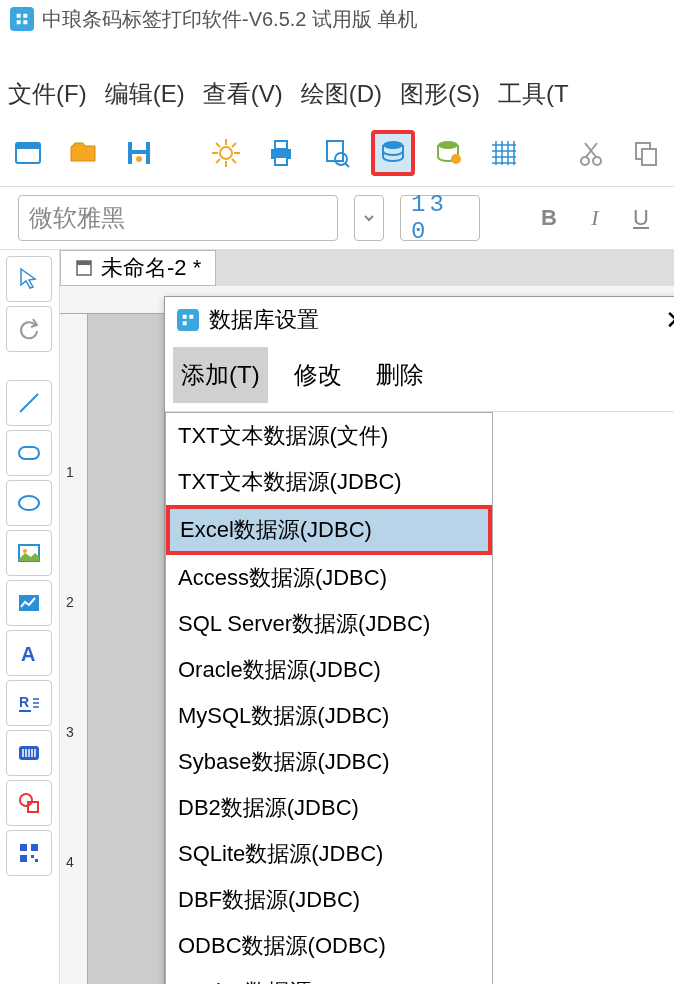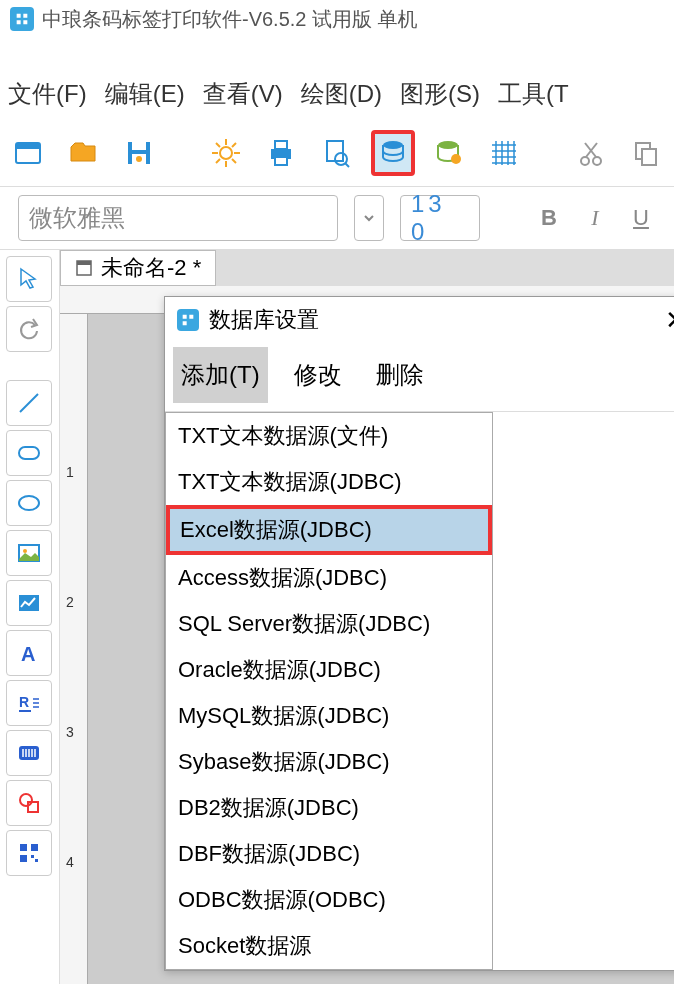--- a/index.html
+++ b/index.html
@@ -82,20 +82,21 @@
     .font-size-input {
       border: 1px solid #bbb;
       border-radius: 4px;
       font-size: 24px;
       color: #3a8bd6;
       padding: 6px 10px;
       width: 80px;
       height: 46px;
       display: flex; align-items: center;
       letter-spacing: 4px;
+      font-family: Liberation Mono, monospace;
     }
     .style-btn {
       width: 30px; height: 30px;
       color: #888;
       font-size: 22px;
       display: flex; align-items: center; justify-content: center;
       cursor: pointer;
     }
     .workspace {
       display: flex;
@@ -479,19 +480,20 @@
       <div class="dropdown-list">
         <div class="dd-item">TXT文本数据源(文件)</div>
         <div class="dd-item">TXT文本数据源(JDBC)</div>
         <div class="dd-item selected">Excel数据源(JDBC)</div>
         <div class="dd-item">Access数据源(JDBC)</div>
         <div class="dd-item">SQL Server数据源(JDBC)</div>
         <div class="dd-item">Oracle数据源(JDBC)</div>
         <div class="dd-item">MySQL数据源(JDBC)</div>
         <div class="dd-item">Sybase数据源(JDBC)</div>
         <div class="dd-item">DB2数据源(JDBC)</div>
+        <div class="dd-item">SQLite数据源(JDBC)</div>
         <div class="dd-item">DBF数据源(JDBC)</div>
         <div class="dd-item">ODBC数据源(ODBC)</div>
         <div class="dd-item">Socket数据源</div>
       </div>
     </div>
   </div>
 </div>
 
 </body></html>

